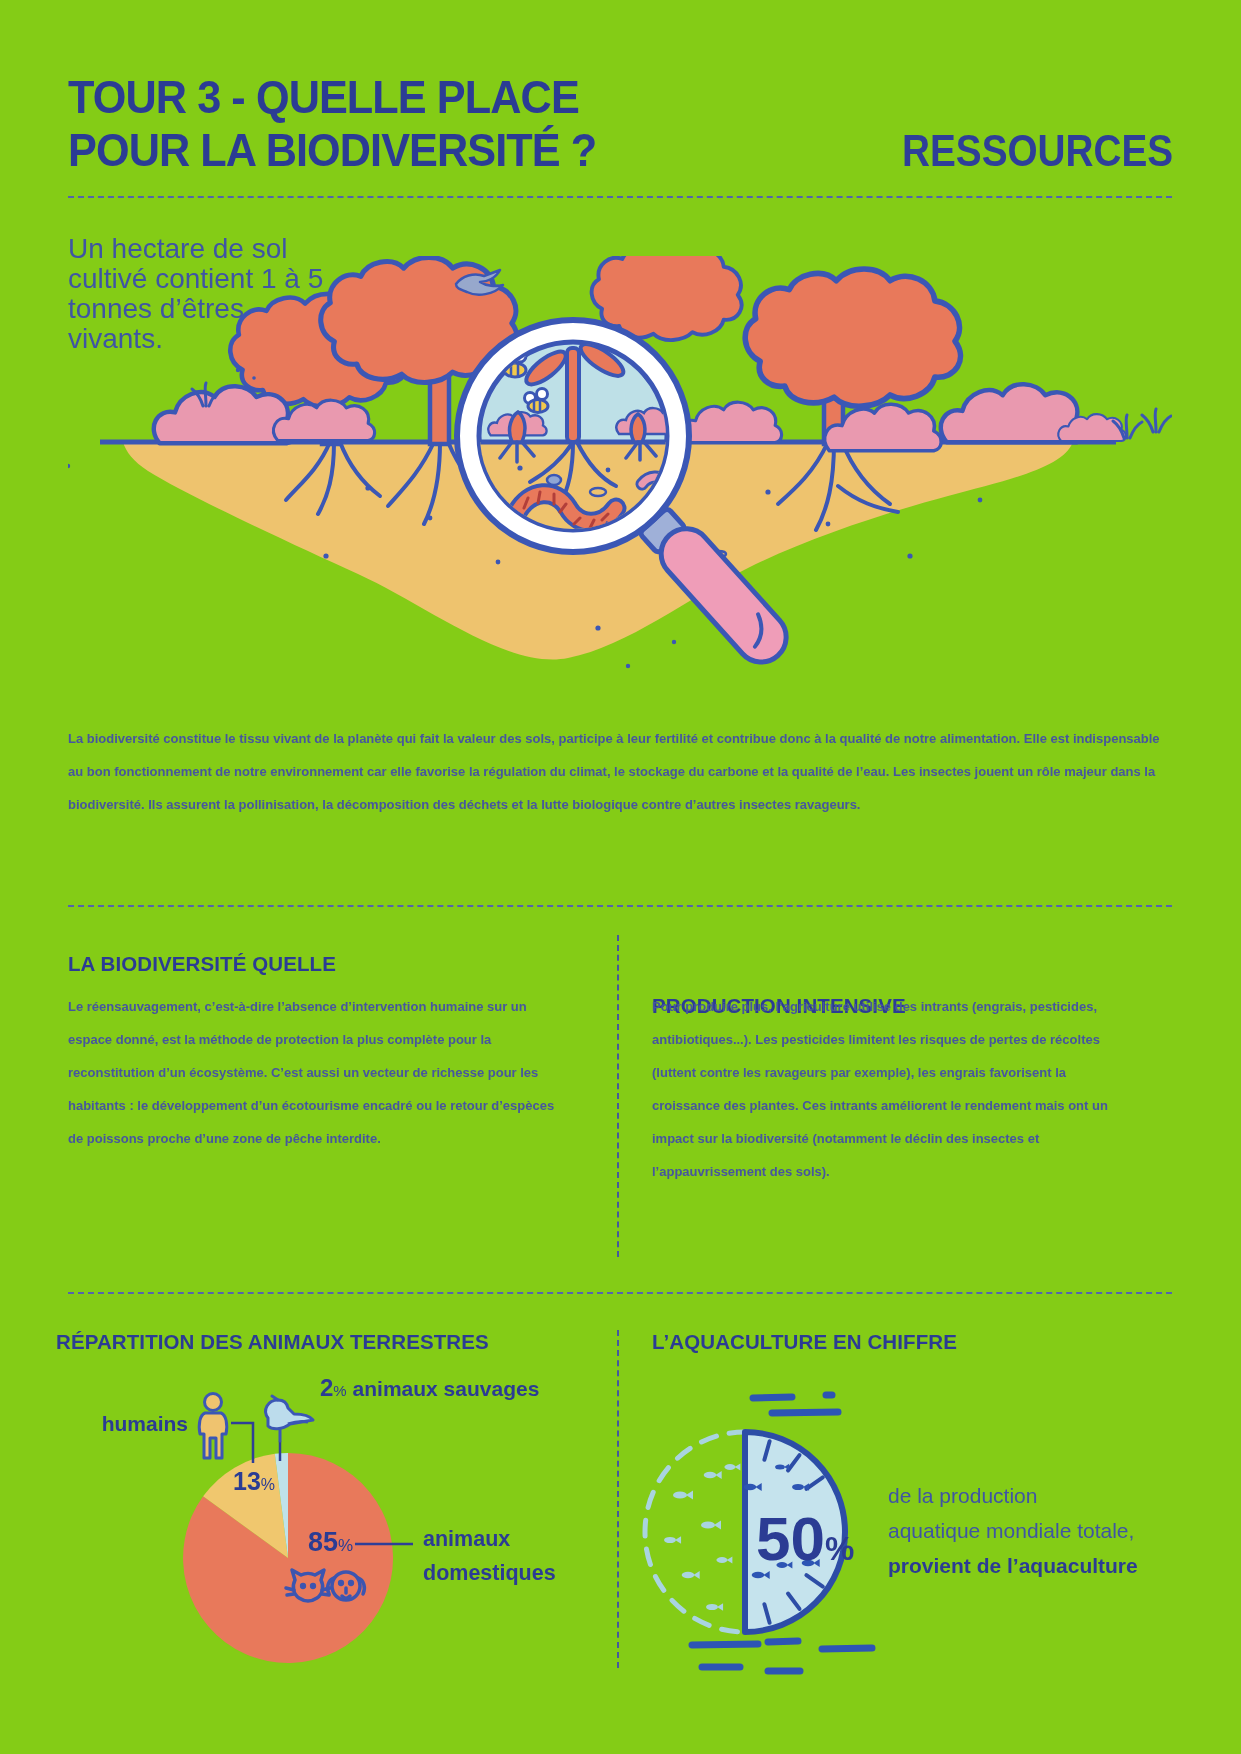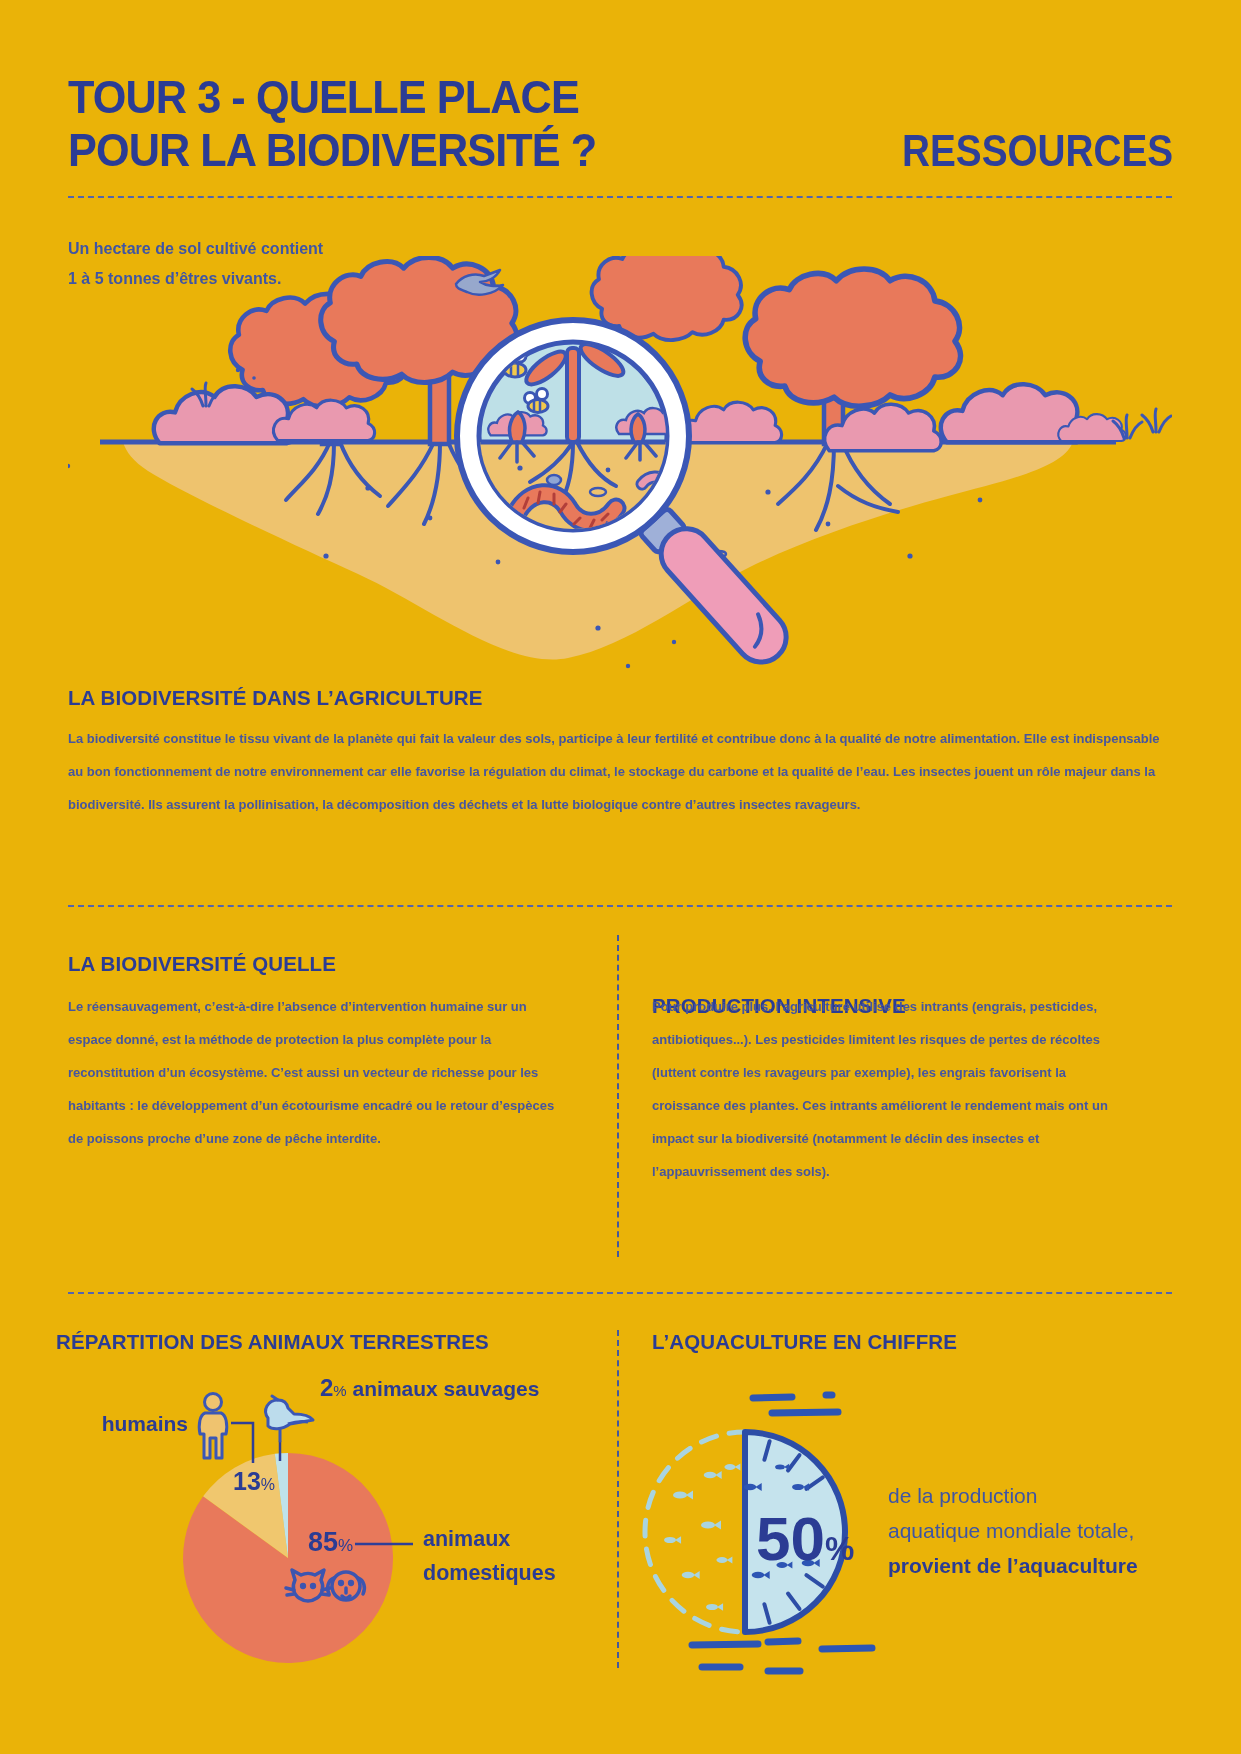--- a/index.html
+++ b/index.html
@@ -1,30 +1,30 @@
 <!DOCTYPE html>
 <html><head>
 <meta charset="utf-8">
 <style>
   html,body{margin:0;padding:0;background:#ffffff;}
-  .page{position:relative;width:1241px;height:1754px;background:#eab308;overflow:hidden;
+  .page{position:relative;width:1241px;height:1754px;background:#84cc16;overflow:hidden;
         font-family:"Liberation Sans",sans-serif;}
   
   .title{position:absolute;left:68px;top:70px;color:#2b3c94;font-weight:800;
          font-size:47px;line-height:53px;letter-spacing:-1px;
          transform:scaleX(0.92);transform-origin:left top;white-space:nowrap;}
   .kicker{position:absolute;right:68px;top:125px;color:#2e3f98;font-weight:600;
           font-size:45px;letter-spacing:0px;transform:scaleX(0.86);
           transform-origin:right top;white-space:nowrap;}
   
   .hrule{position:absolute;left:68px;width:1104px;height:0;border-top:2.5px dashed #5464ad;}
   .vrule{position:absolute;width:0;border-left:2px dashed #46589d;}
   
   .intro{position:absolute;left:68px;top:234px;width:260px;color:#3f55a4;
-         font-size:16px;line-height:30px;font-weight:bold;}
+         font-size:28px;line-height:30px;}
   .h2{position:absolute;color:#2b3c94;font-size:20.5px;font-weight:700;letter-spacing:0.1px;}
   .body-text{position:absolute;color:#46569f;font-size:13px;line-height:33px;font-weight:bold;}
   
   .illu{position:absolute;left:68px;top:256px;}
   .pie-svg{position:absolute;left:68px;top:1368px;}
   .aqua-svg{position:absolute;left:630px;top:1375px;}
   .aqua-caption{position:absolute;left:888px;top:1478px;width:300px;color:#3f55a4;
                 font-size:21px;line-height:35px;}
   .aqua-caption .bold{color:#2b3c94;font-weight:700;}
   svg text{font-family:"Liberation Sans",sans-serif;}
@@ -193,21 +193,20 @@
             <circle cx="470" cy="290" r="2.4"></circle>
             <circle cx="520" cy="296" r="2.6"></circle>
           <ellipse cx="486" cy="224" rx="7" ry="5" fill="#8fa6d4" stroke="#3b57b5" stroke-width="2.5"></ellipse>
           <ellipse cx="432" cy="270" rx="6" ry="4.5" fill="#8fa6d4" stroke="#3b57b5" stroke-width="2.5"></ellipse>
           <ellipse cx="530" cy="236" rx="8" ry="4" fill="none" stroke="#3b57b5" stroke-width="2.5"></ellipse>
         </g>
       </g>
     </g>
   </svg>
 
-  <div class="h2" style="left:68px;top:686px;">LA BIODIVERSITÉ DANS L’AGRICULTURE</div>
   <div class="body-text" style="left:68px;top:722px;width:1105px;">La biodiversité constitue le tissu vivant de la planète qui fait la valeur des sols, participe à leur fertilité et contribue donc à la qualité de notre alimentation. Elle est indispensable au bon fonctionnement de notre environnement car elle favorise la régulation du climat, le stockage du carbone et la qualité de l’eau. Les insectes jouent un rôle majeur dans la biodiversité. Ils assurent la pollinisation, la décomposition des déchets et la lutte biologique contre d’autres insectes ravageurs.</div>
 
   <div class="hrule" style="top:905px;"></div>
 
   <div class="h2" style="left:68px;top:952px;">LA BIODIVERSITÉ QUELLE</div>
   <div class="body-text" style="left:68px;top:990px;width:487px;">Le réensauvagement, c’est-à-dire l’absence d’intervention humaine sur un espace donné, est la méthode de protection la plus complète pour la reconstitution d’un écosystème. C’est aussi un vecteur de richesse pour les habitants : le développement d’un écotourisme encadré ou le retour d’espèces de poissons proche d’une zone de pêche interdite.</div>
 
   <div class="vrule" style="left:617px;top:935px;height:322px;"></div>
 
   <div class="h2" style="left:652px;top:952px;margin-top:42px;">PRODUCTION INTENSIVE</div>

